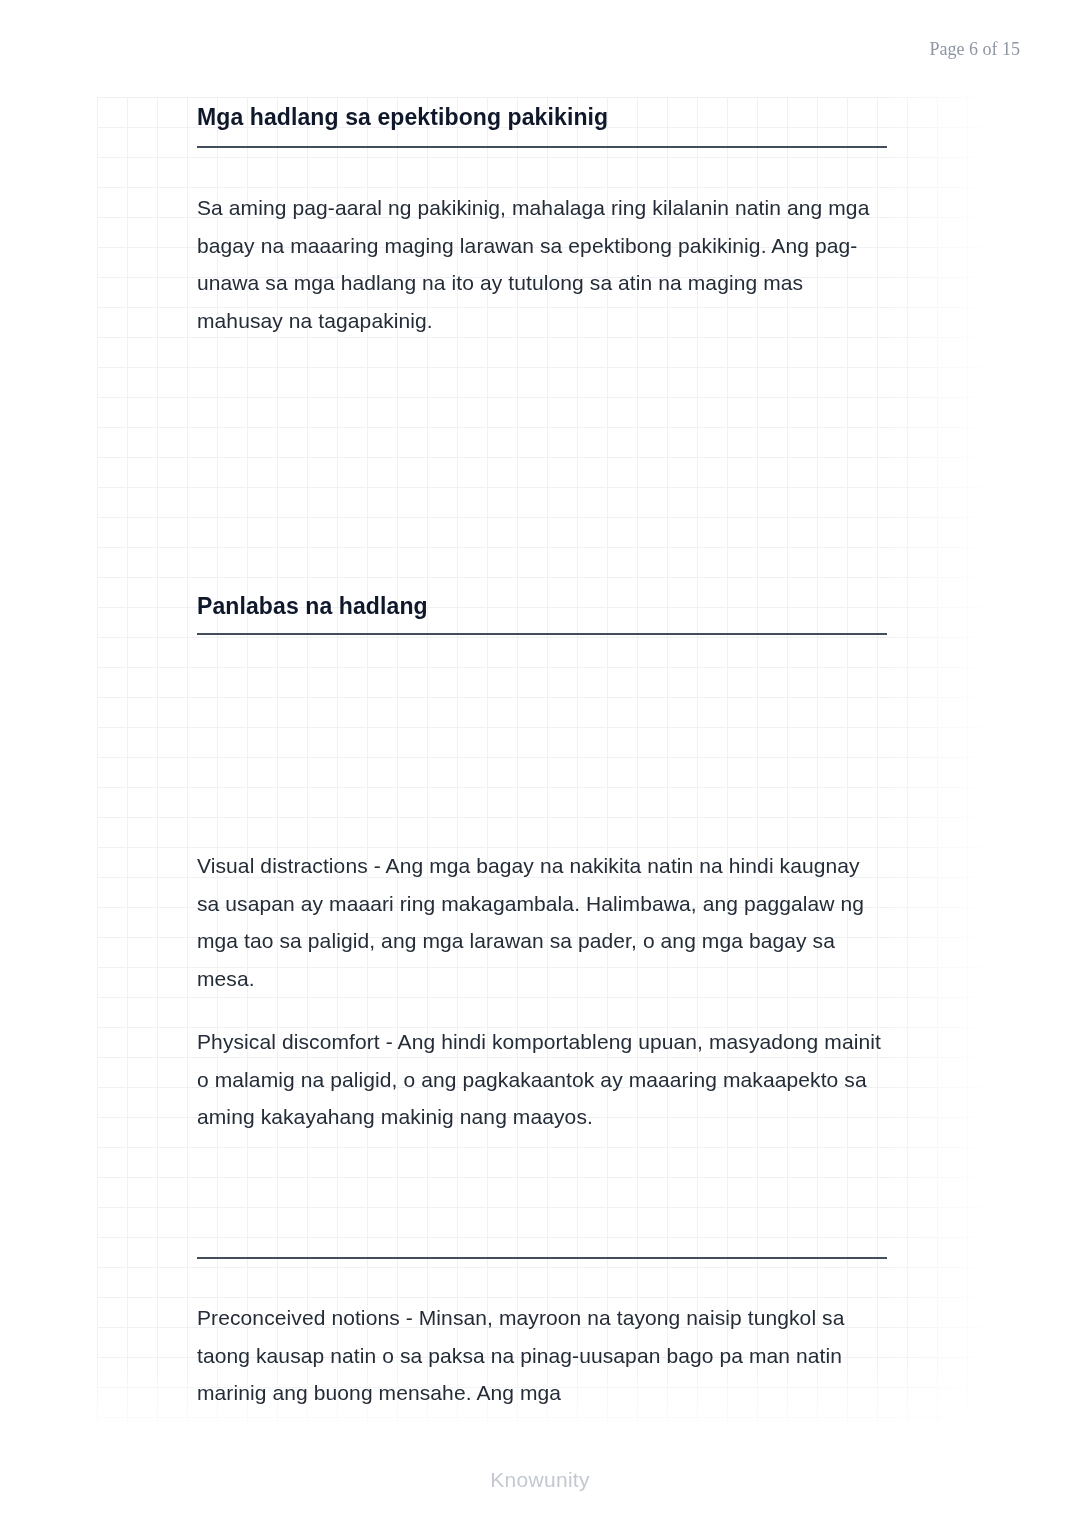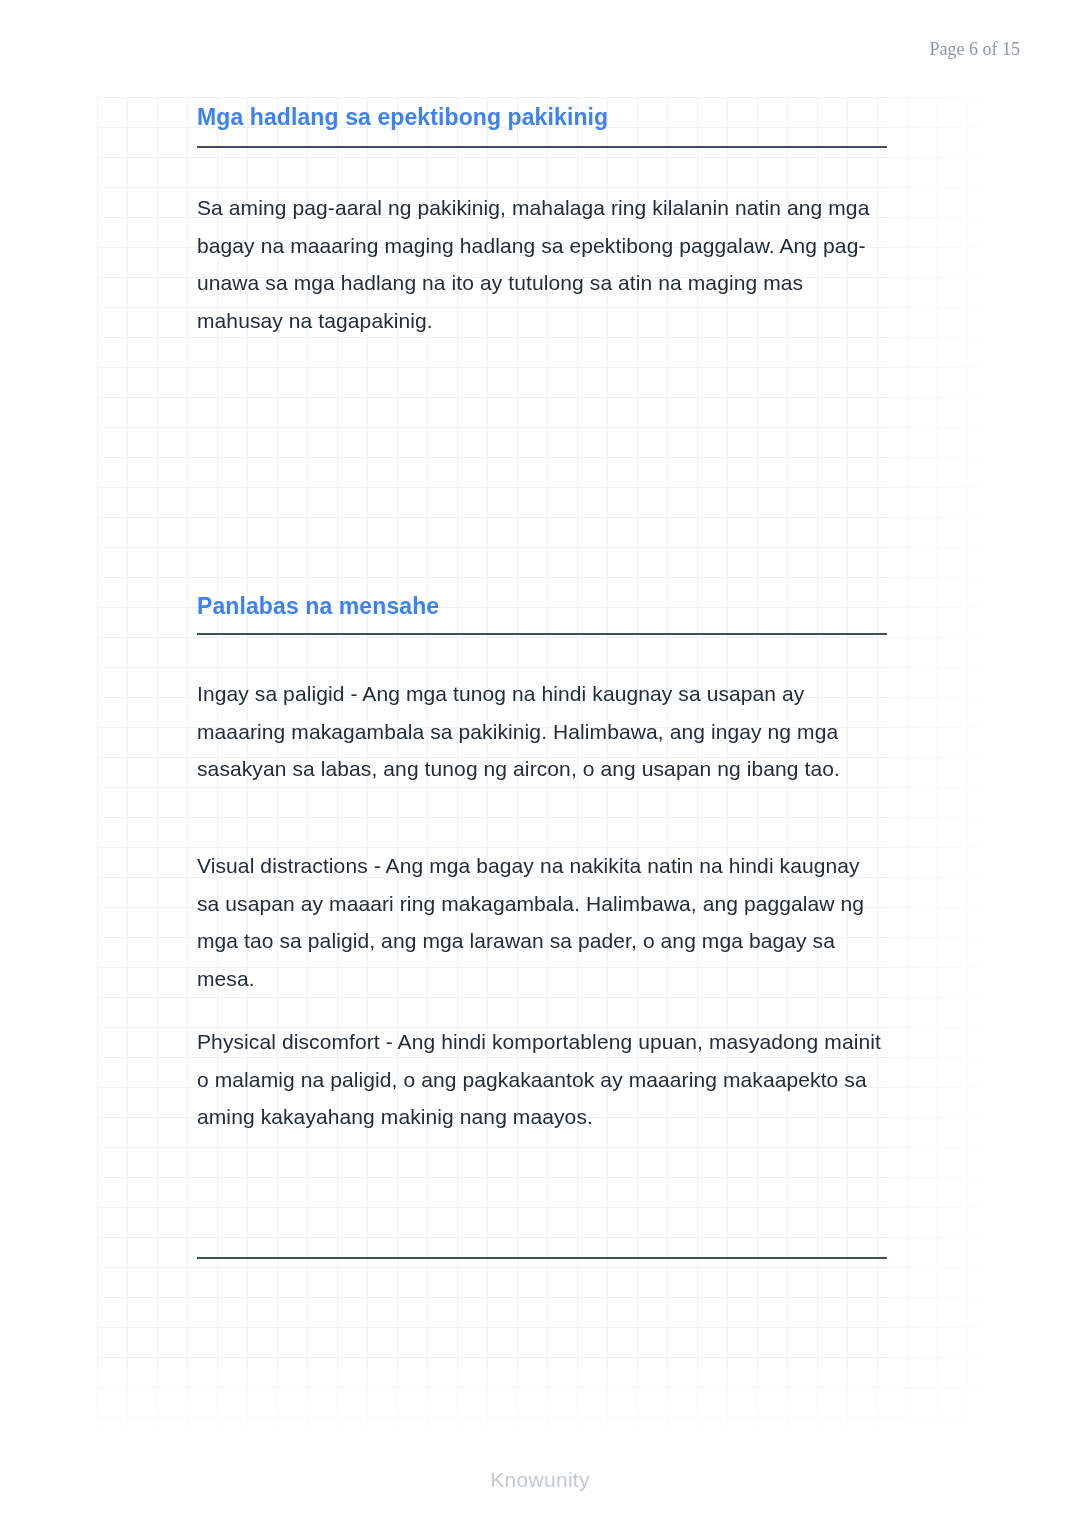--- a/index.html
+++ b/index.html
@@ -48,21 +48,21 @@
   .content-item {
     position: absolute;
     left: 197px;
     width: 690px;
   }
   h2.section-heading {
     margin: 0;
     font-size: 23px;
     font-weight: 700;
     line-height: 28px;
-    color: #3b82f6;
+    color: #0f172a;
     letter-spacing: 0.1px;
   }
   .heading-rule {
     height: 0;
     border-top: 2px solid #434d5b;
   }
   p.body-paragraph {
     margin: 0;
     font-size: 21px;
     line-height: 37.6px;
@@ -85,30 +85,30 @@
 
 <div class="page">
 
   <div class="grid-bg"></div>
 
   <div class="page-indicator">Page 6 of 15</div>
 
   <h2 class="content-item section-heading" style="top:103px">Mga hadlang sa epektibong pakikinig</h2>
   <div class="content-item heading-rule" style="top:146px"></div>
 
-  <p class="content-item body-paragraph" style="top:189px">Sa aming pag-aaral ng pakikinig, mahalaga ring kilalanin natin ang mga bagay na maaaring maging hadlang sa epektibong paggalaw. Ang pag-unawa sa mga hadlang na ito ay tutulong sa atin na maging mas mahusay na tagapakinig.</p>
+  <p class="content-item body-paragraph" style="top:189px">Sa aming pag-aaral ng pakikinig, mahalaga ring kilalanin natin ang mga bagay na maaaring maging larawan sa epektibong pakikinig. Ang pag-unawa sa mga hadlang na ito ay tutulong sa atin na maging mas mahusay na tagapakinig.</p>
 
 
-  <h2 class="content-item section-heading" style="top:592px">Panlabas na mensahe</h2>
+  <h2 class="content-item section-heading" style="top:592px">Panlabas na hadlang</h2>
   <div class="content-item heading-rule" style="top:633px"></div>
 
-  <p class="content-item body-paragraph" style="top:675px">Ingay sa paligid - Ang mga tunog na hindi kaugnay sa usapan ay maaaring makagambala sa pakikinig. Halimbawa, ang ingay ng mga sasakyan sa labas, ang tunog ng aircon, o ang usapan ng ibang tao.</p>
 
   <p class="content-item body-paragraph" style="top:847px">Visual distractions - Ang mga bagay na nakikita natin na hindi kaugnay sa usapan ay maaari ring makagambala. Halimbawa, ang paggalaw ng mga tao sa paligid, ang mga larawan sa pader, o ang mga bagay sa mesa.</p>
 
   <p class="content-item body-paragraph" style="top:1023px">Physical discomfort - Ang hindi komportableng upuan, masyadong mainit o malamig na paligid, o ang pagkakaantok ay maaaring makaapekto sa aming kakayahang makinig nang maayos.</p>
 
   <div class="content-item heading-rule" style="top:1257px"></div>
 
+  <p class="content-item body-paragraph" style="top:1299px">Preconceived notions - Minsan, mayroon na tayong naisip tungkol sa taong kausap natin o sa paksa na pinag-uusapan bago pa man natin marinig ang buong mensahe. Ang mga</p>
 
   <div class="watermark">Knowunity</div>
 
 </div>
 
 </body></html>

